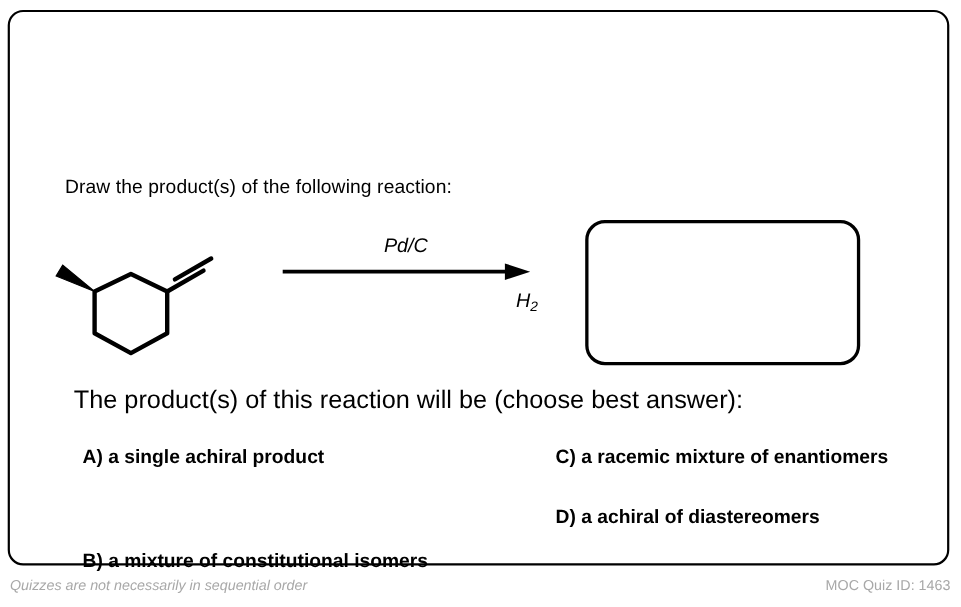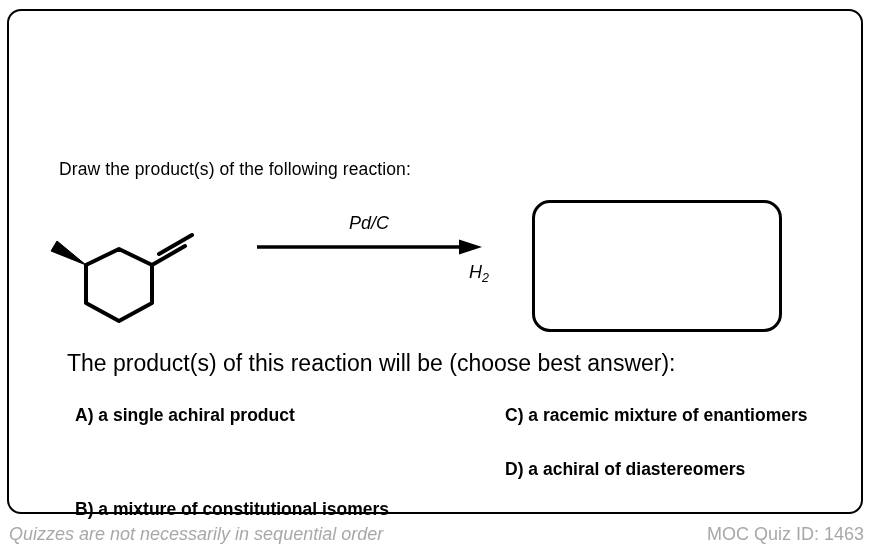--- a/index.html
+++ b/index.html
@@ -92,21 +92,21 @@
     font-size: 17.5px;
     white-space: nowrap;
     font-weight: bold;
   }
   #choice-a { left: 66px; top: 394px; }
   #choice-b { left: 66px; top: 464px; margin-top: 24px; }
   #choice-c { left: 496px; top: 394px; }
   #choice-d { left: 496px; top: 448px; }
   .footer-text {
     position: absolute;
-    font-size: 18px;
+    font-size: 13px;
     color: #a8a8a8;
     white-space: nowrap;
   }
   #footer-note {
     left: 9px;
     top: 524px;
     font-style: italic;
   }
   #footer-quiz-id {
     right: 10px;

